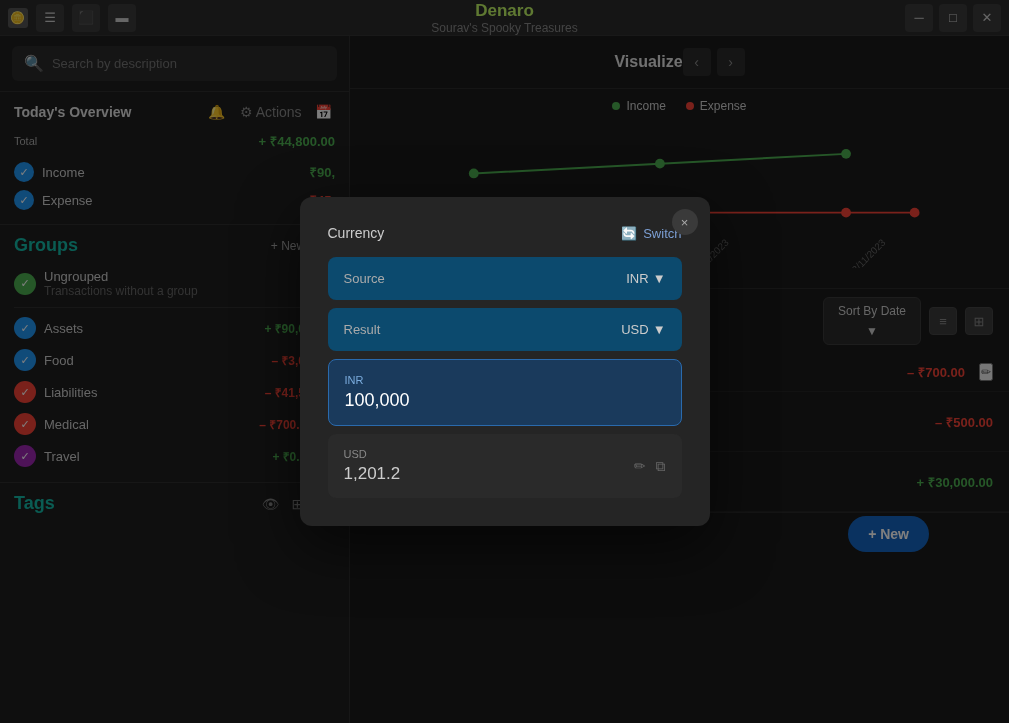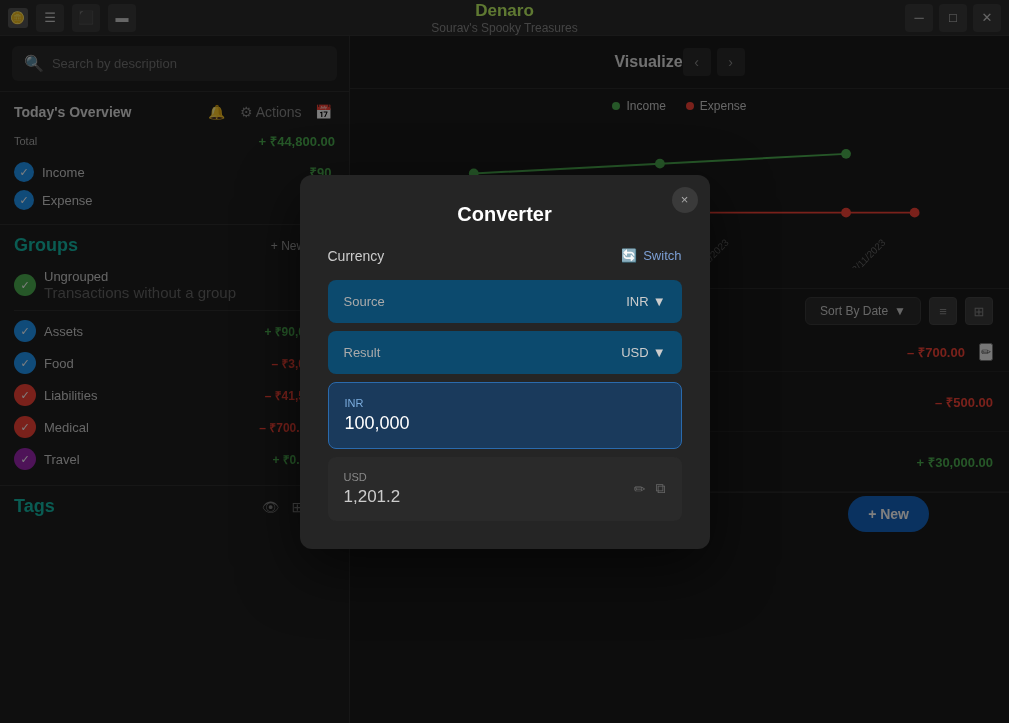--- a/index.html
+++ b/index.html
@@ -222,21 +222,21 @@
       font-size: 11px;
       color: #fff;
       flex-shrink: 0;
     }
     .gc-green { background: #4caf50; }
     .gc-blue { background: #2196f3; }
     .gc-red { background: #f44336; }
     .gc-purple { background: #9c27b0; }
     .group-info { flex: 1; }
     .group-name { font-size: 13px; color: #ccc; }
-    .group-sub { font-size: 15px; color: #666; }
+    .group-sub { font-size: 12px; color: #666; }
     .group-amount { font-size: 12px; font-weight: 600; }
     .edit-icon { color: #555; font-size: 12px; }
 
     
     .tags-section {
       padding: 10px 14px;
     }
     .tags-header {
       display: flex;
       align-items: center;
@@ -322,20 +322,21 @@
       background: #2a2a2a;
       border: 1px solid #3a3a3a;
       color: #ccc;
       padding: 6px 14px;
       border-radius: 6px;
       font-size: 12px;
       cursor: pointer;
       display: flex;
       align-items: center;
       gap: 6px;
+      flex-direction: column;
     }
     .icon-small {
       background: #3a3a3a;
       width: 28px;
       height: 28px;
       border-radius: 4px;
       border: 1px solid #444;
       color: #888;
       cursor: pointer;
       display: flex;
@@ -756,21 +757,20 @@
 
     <div class="bottom-bar">
       <button class="new-fab">+ New</button>
     </div>
   </div>
 </div>
 
 <div class="modal-overlay">
   <div class="modal">
     <button class="modal-close">×</button>
-    <div class="modal-title">Converter</div>
 
     <div class="currency-row">
       <span class="currency-label">Currency</span>
       <button class="switch-btn">
         <span>🔄</span>
         <span>Switch</span>
       </button>
     </div>
 
     <div class="source-dest-row">

